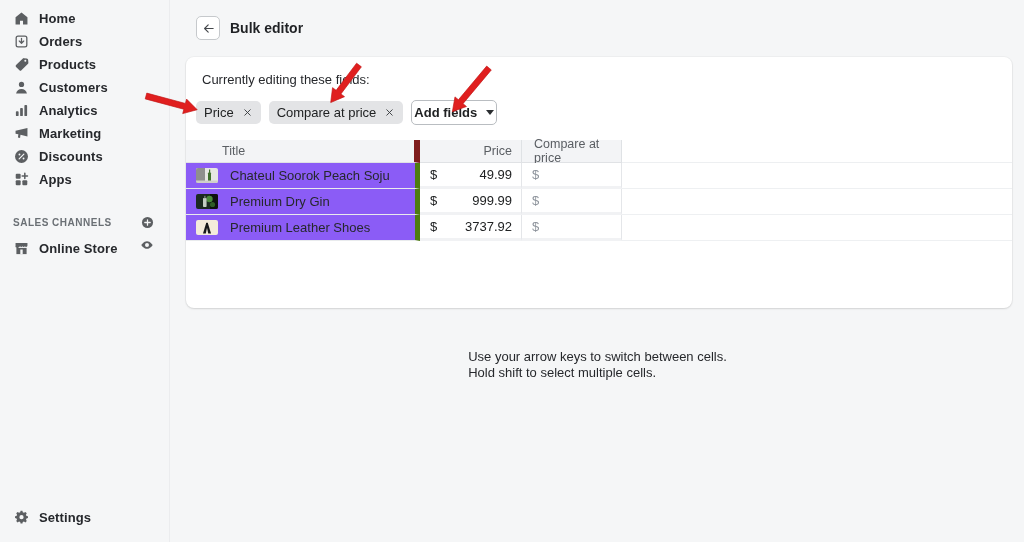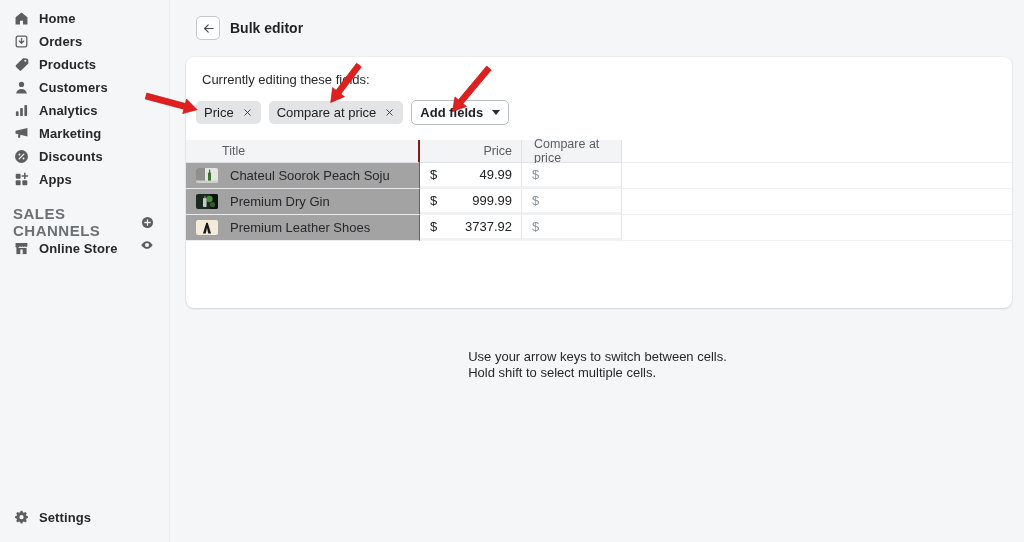--- a/index.html
+++ b/index.html
@@ -8,21 +8,21 @@
 
   
   .sidebar{position:absolute;left:0;top:0;bottom:0;width:170px;box-sizing:border-box;
            border-right:1px solid #ebecee;display:flex;flex-direction:column;padding-top:7px;}
   .nav-item{display:flex;align-items:center;height:23px;padding:0 12px 0 13px;gap:9px;cursor:pointer;}
   .nav-item svg{width:17px;height:17px;flex:none;}
   .nav-label{font-size:13px;font-weight:bold;color:#26282c;letter-spacing:.1px;}
   .icon-fill{fill:#5c5f62;}
   .sc-section{margin-top:20px;}
   .sc-head{display:flex;align-items:center;justify-content:space-between;height:22px;padding:0 14px 0 13px;}
-  .sc-title{font-size:15px;font-weight:bold;color:#6b7075;letter-spacing:.5px;}
+  .sc-title{font-size:10px;font-weight:bold;color:#6b7075;letter-spacing:.5px;}
   .sc-action svg{width:15px;height:15px;display:block;}
   .sc-item{display:flex;align-items:flex-end;justify-content:space-between;height:24px;padding:0 14px 0 13px;cursor:pointer;}
   .sc-item-left{display:flex;align-items:center;gap:9px;}
   .sc-item-left svg{width:17px;height:17px;}
   .sidebar-spacer{flex:1;}
   .sidebar-footer{margin-bottom:13px;}
 
   
   .content{position:absolute;left:171px;top:0;right:0;bottom:0;}
   .page-header{display:flex;align-items:center;gap:10px;padding:16px 0 0 25px;}
@@ -32,35 +32,35 @@
   .page-title{font-size:14px;font-weight:bold;color:#1f2124;margin:0;text-align:center;}
 
   .card{margin:17px 12px 0 15px;height:251px;box-sizing:border-box;background:#fff;border-radius:8px;
         box-shadow:0 1px 2px rgba(25,26,27,.13),0 0 0 1px rgba(70,75,80,.04);padding-top:15px;overflow:hidden;}
   .card-caption{margin:0 0 0 16px;font-size:13px;color:#26282c;line-height:15px;}
   .tags-row{display:flex;align-items:center;gap:8px;margin:13px 0 0 10px;height:25px;}
   .tag{display:flex;align-items:center;gap:8px;background:#e3e4e6;border-radius:5px;height:23px;
        padding:0 8px;font-size:13px;color:#202223;}
   .tag-x{width:11px;height:11px;cursor:pointer;display:block;}
   .add-fields{display:flex;align-items:center;gap:9px;background:#fff;border:1px solid #b9bdc1;border-radius:5px;
-              height:25px;box-sizing:border-box;padding:0 8px;font-size:13px;font-weight:bold;color:#202223;cursor:pointer;}
+              height:25px;box-sizing:border-box;padding:0 2px;font-size:13px;font-weight:bold;color:#202223;cursor:pointer;}
   .caret-down{width:0;height:0;border-left:4px solid transparent;border-right:4px solid transparent;
               border-top:5px solid #2b2e31;}
 
   
   .btable{margin-top:15px;}
   .trow{display:grid;grid-template-columns:234px 102px 100px 1fr;}
   .th{height:23px;box-sizing:border-box;background:#f3f4f6;display:flex;align-items:center;
       font-size:12.5px;color:#5a5e63;border-bottom:1px solid #e0e2e5;}
-  .th.c1{padding-left:36px;border-right:2px solid #7f1d1d;}
+  .th.c1{padding-left:36px;border-right:6px solid #7f1d1d;}
   .th.c2{justify-content:flex-end;padding-right:9px;border-right:1px solid #dfe2e5;}
   .th.c3{padding-left:12px;border-right:1px solid #dfe2e5;}
   .th.c4{background:transparent;border-bottom:1px solid #edeff1;}
   .td{height:26px;box-sizing:border-box;display:flex;align-items:center;font-size:13px;}
-  .td.title-cell{background:#a3a3a3;gap:12px;padding-left:10px;border-right:1px solid #4d7c0f;
+  .td.title-cell{background:#8b5cf6;gap:12px;padding-left:10px;border-right:5px solid #4d7c0f;
                  border-bottom:1px solid #e9ebed;color:#26282c;}
   .td.price-cell{background:#fff;justify-content:space-between;padding:0 9px 0 10px;
                  border-right:1px solid #e4e6e9;border-bottom:3px solid #f1f2f4;}
   .td.compare-cell{background:#fff;padding-left:10px;border-right:1px solid #e4e6e9;border-bottom:3px solid #f1f2f4;}
   .td.empty-cell{background:#fff;border-bottom:1px solid #eef0f2;}
   .currency{color:#202223;}
   .currency.muted{color:#8d939b;}
   .cell-value{color:#202223;}
   .thumb{width:22px;height:15px;border-radius:2px;display:block;flex:none;}
 

